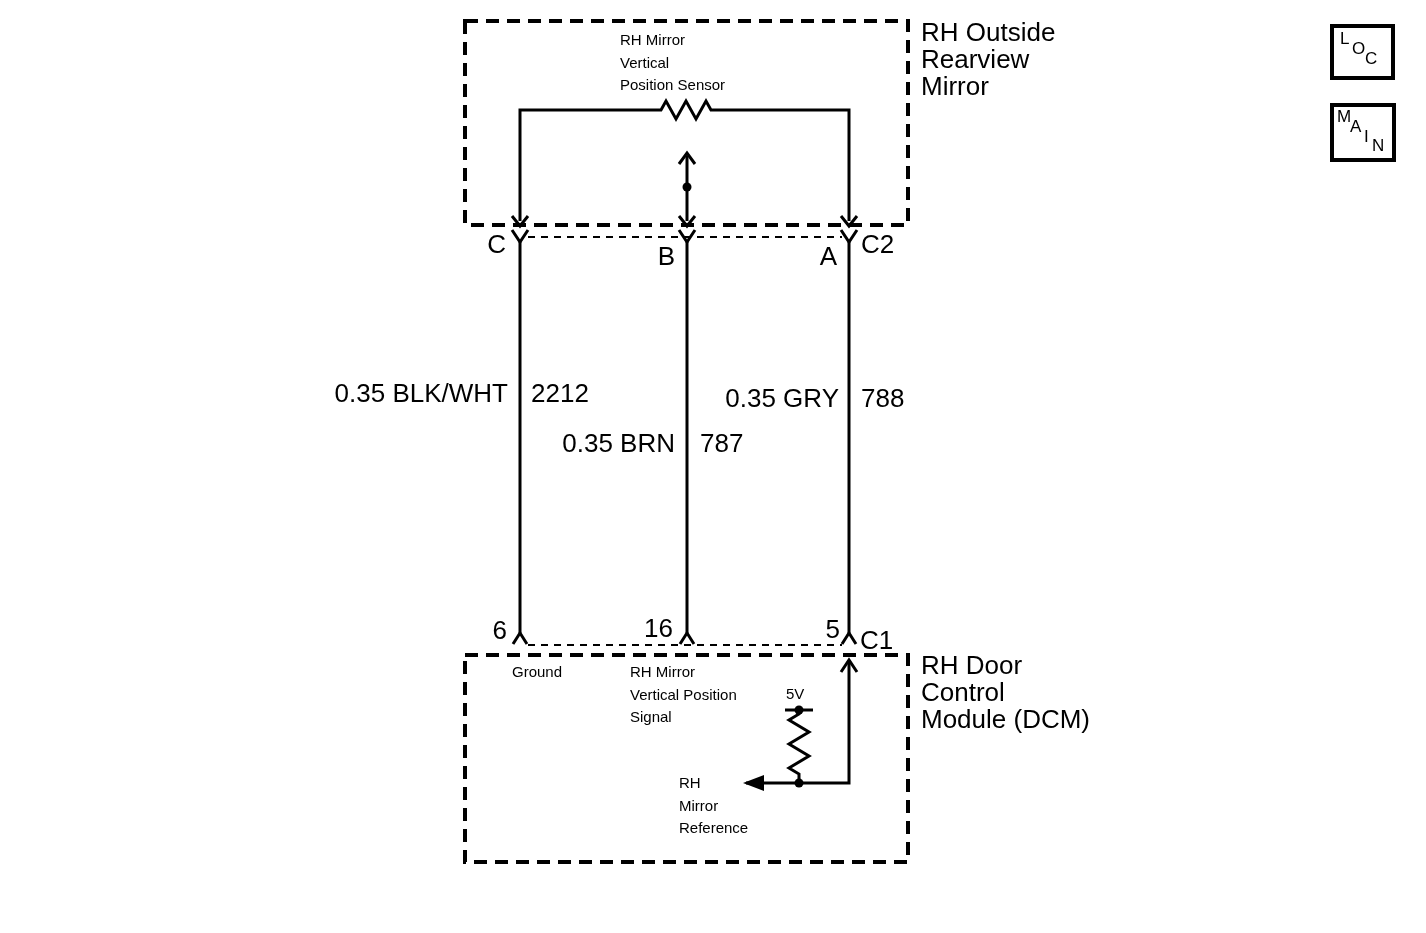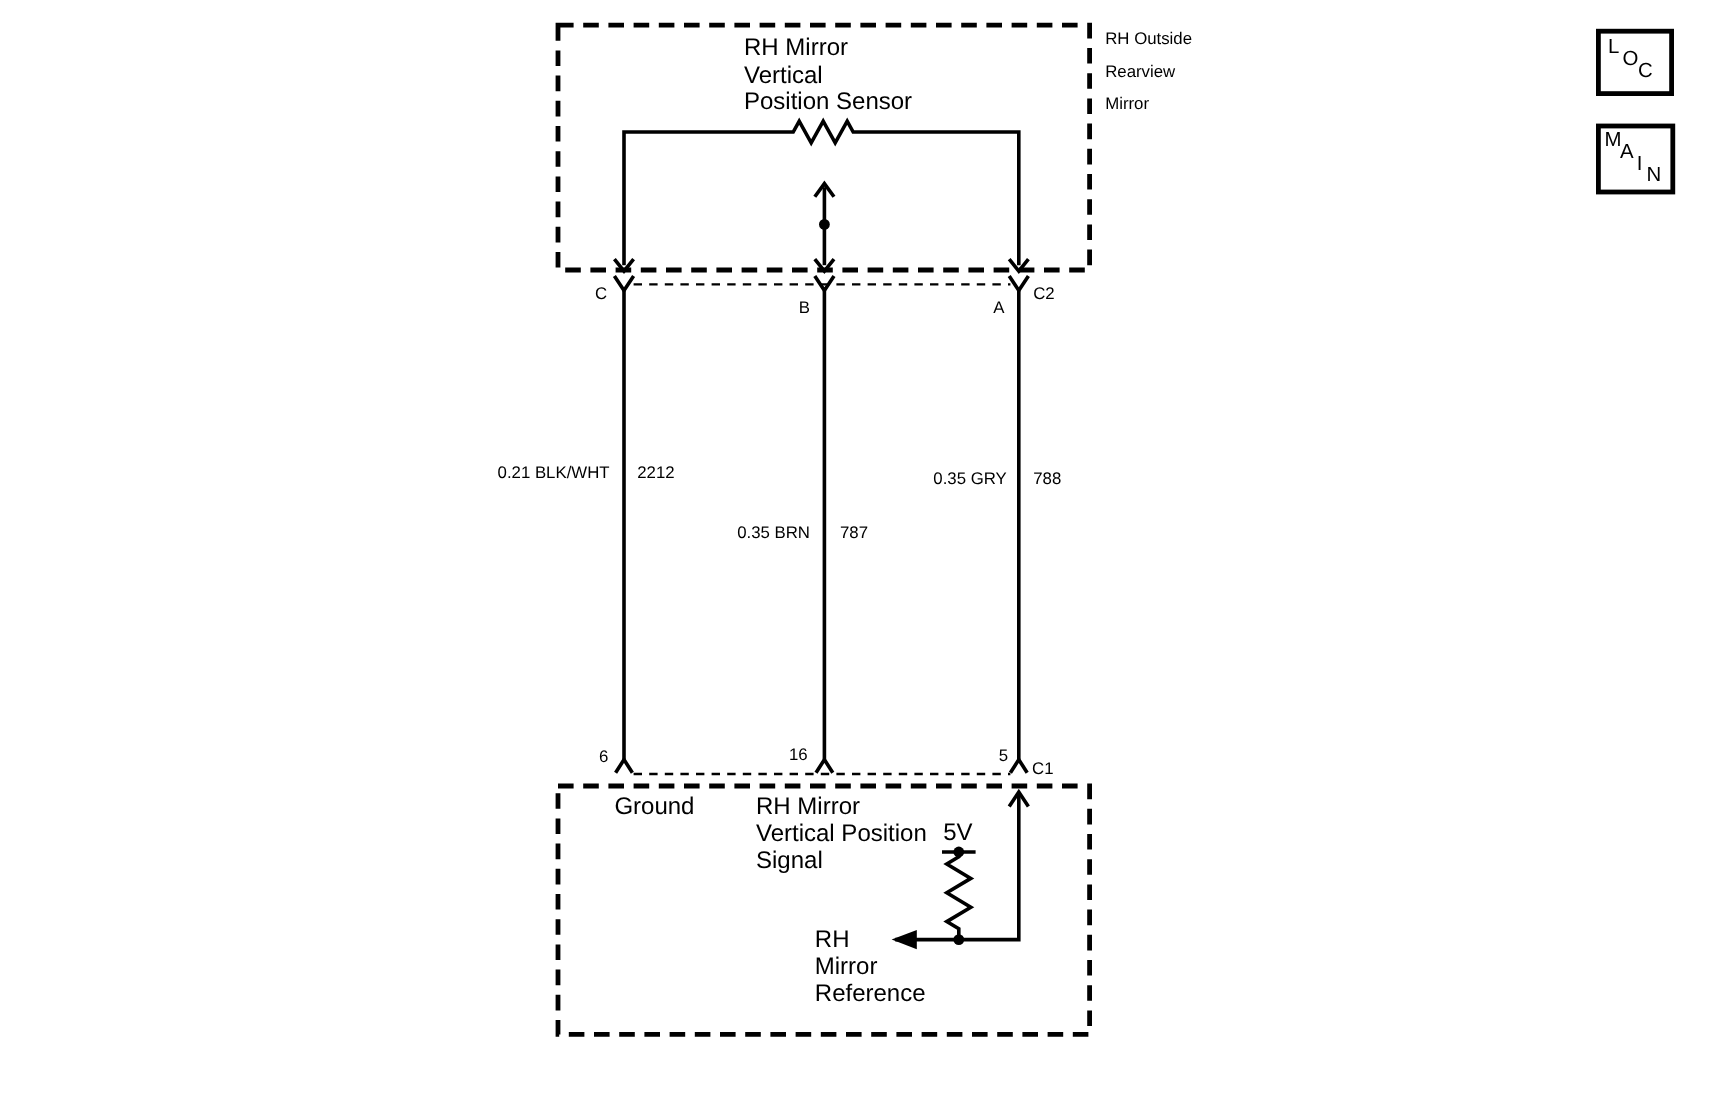--- a/index.html
+++ b/index.html
@@ -13,22 +13,22 @@
     overflow: hidden;
   }
   #linework { position: absolute; left: 0; top: 0; }
   .box   { fill: none; stroke: #000; stroke-width: 4; stroke-dasharray: 13 8; }
   .fine  { fill: none; stroke: #000; stroke-width: 2; stroke-dasharray: 7 6; }
   .wire  { fill: none; stroke: #000; stroke-width: 3; }
   .dot   { fill: #000; stroke: none; }
   .solidarrow { fill: #000; stroke: none; }
 
   .lbl { position: absolute; white-space: nowrap; }
-  .big   { font-size: 14px; line-height: 27px; }
-  .small { font-size: 20px; line-height: 22.5px; }
+  .big   { font-size: 26px; line-height: 27px; }
+  .small { font-size: 15px; line-height: 22.5px; }
   .ralign { text-align: right; }
 
   .navbox {
     position: absolute;
     border: 4px solid #000;
     background: #fff;
     cursor: pointer;
   }
   .stair { position: absolute; font-size: 17px; line-height: 17px; }
 </style>
@@ -86,21 +86,21 @@
     <div>RH Outside</div>
     <div>Rearview</div>
     <div>Mirror</div>
   </div>
 
   <span class="lbl big ralign" style="right:920px; top:231px;">C</span>
   <span class="lbl big ralign" style="right:751px; top:243px;">B</span>
   <span class="lbl big ralign" style="right:589px; top:243px;">A</span>
   <span class="lbl big" style="left:861px; top:231px;">C2</span>
 
-  <span class="lbl big ralign" style="right:918px; top:380px;">0.21 BLK/WHT</span>
+  <span class="lbl big ralign" style="right:918px; top:380px;">0.35 BLK/WHT</span>
   <span class="lbl big" style="left:531px; top:380px;">2212</span>
   <span class="lbl big ralign" style="right:587px; top:385px;text-align:center;">0.35 GRY</span>
   <span class="lbl big" style="left:861px; top:385px;">788</span>
   <span class="lbl big ralign" style="right:751px; top:430px;text-align:center;">0.35 BRN</span>
   <span class="lbl big" style="left:700px; top:430px;">787</span>
 
   <span class="lbl big ralign" style="right:919px; top:617px;">6</span>
   <span class="lbl big ralign" style="right:753px; top:615px;">16</span>
   <span class="lbl big ralign" style="right:586px; top:616px;">5</span>
   <span class="lbl big" style="left:860px; top:627px;">C1</span>
@@ -114,20 +114,25 @@
   </div>
 
   <span class="lbl small" style="left:786px; top:683px;">5V</span>
 
   <div class="lbl small" style="left:679px; top:772px;">
     <div>RH</div>
     <div>Mirror</div>
     <div>Reference</div>
   </div>
 
+  <div class="lbl big" style="left:921px; top:652px;">
+    <div>RH Door</div>
+    <div>Control</div>
+    <div>Module (DCM)</div>
+  </div>
 
   <div class="navbox" style="left:1330px; top:24px; width:57px; height:48px;">
     <span class="stair" style="left:6px;  top:2px;">L</span>
     <span class="stair" style="left:18px; top:12px;">O</span>
     <span class="stair" style="left:31px; top:22px;">C</span>
   </div>
 
   <div class="navbox" style="left:1330px; top:103px; width:58px; height:51px;">
     <span class="stair" style="left:3px;  top:1px;">M</span>
     <span class="stair" style="left:16px; top:11px;">A</span>

